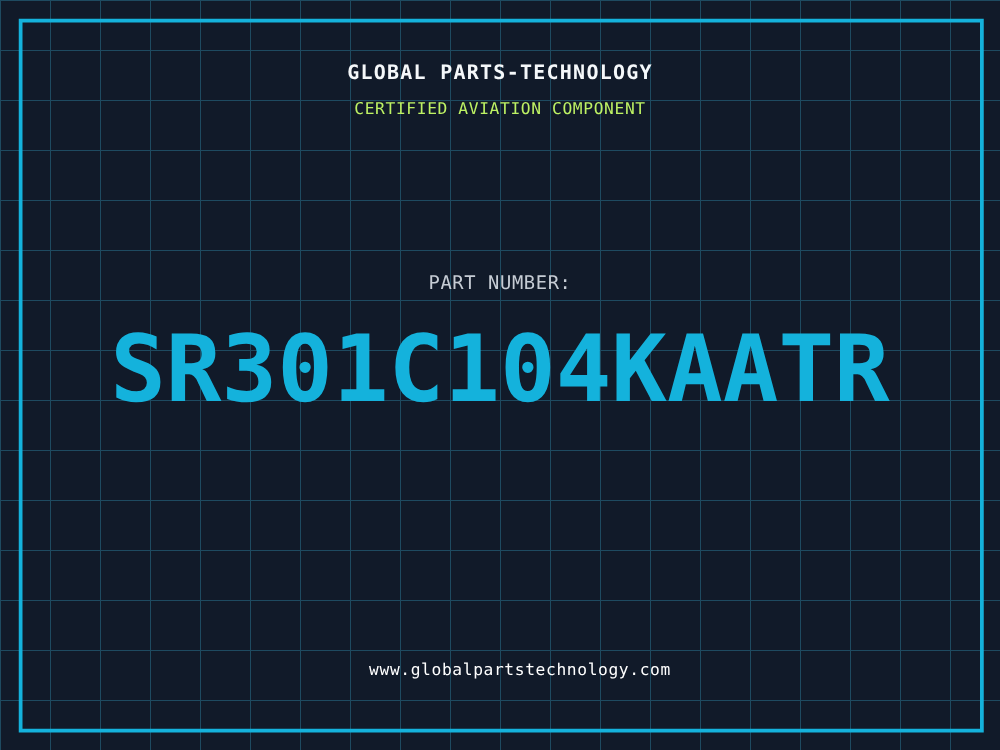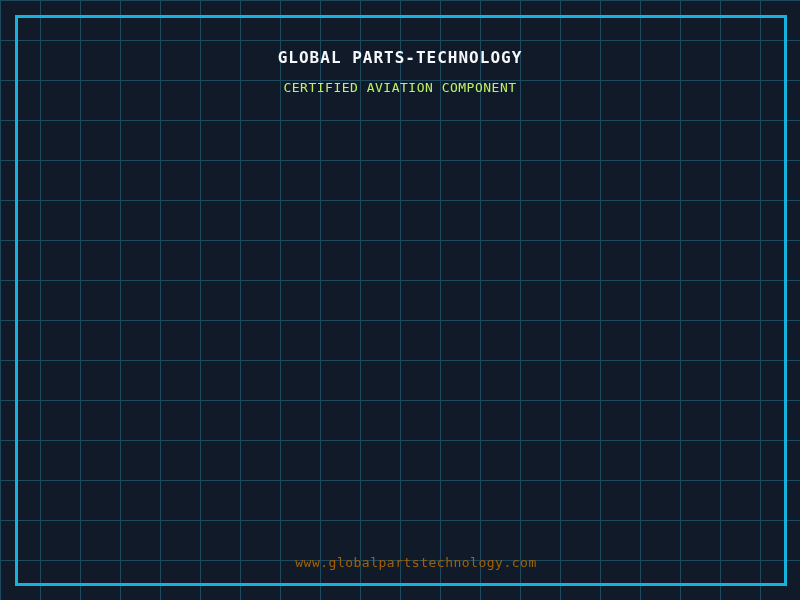--- a/index.html
+++ b/index.html
@@ -61,34 +61,36 @@
     color: #c6ccd4;
   }
   .part-number {
     top: 259px;
     font-size: 74px;
     line-height: 74px;
     font-weight: bold;
     color: #14b2dc;
   }
   .footer-url {
-    top: 555px;
+    top: 529px;
     font-size: 13px;
     letter-spacing: 0.5px;
-    color: #a16207;
+    color: #ffffff;
     padding-left: 32px;
   }
 </style>
 </head>
 <body>
 
 <div class="canvas">
   <div class="grid"></div>
   <div class="frame"></div>
 
   <div class="txt title">GLOBAL PARTS-TECHNOLOGY</div>
 
   <div class="txt subtitle">CERTIFIED AVIATION COMPONENT</div>
 
+  <div class="txt part-label">PART NUMBER:</div>
 
+  <div class="txt part-number">SR301C104KAATR</div>
 
   <div class="txt footer-url">www.globalpartstechnology.com</div>
 </div>
 
 </body></html>

